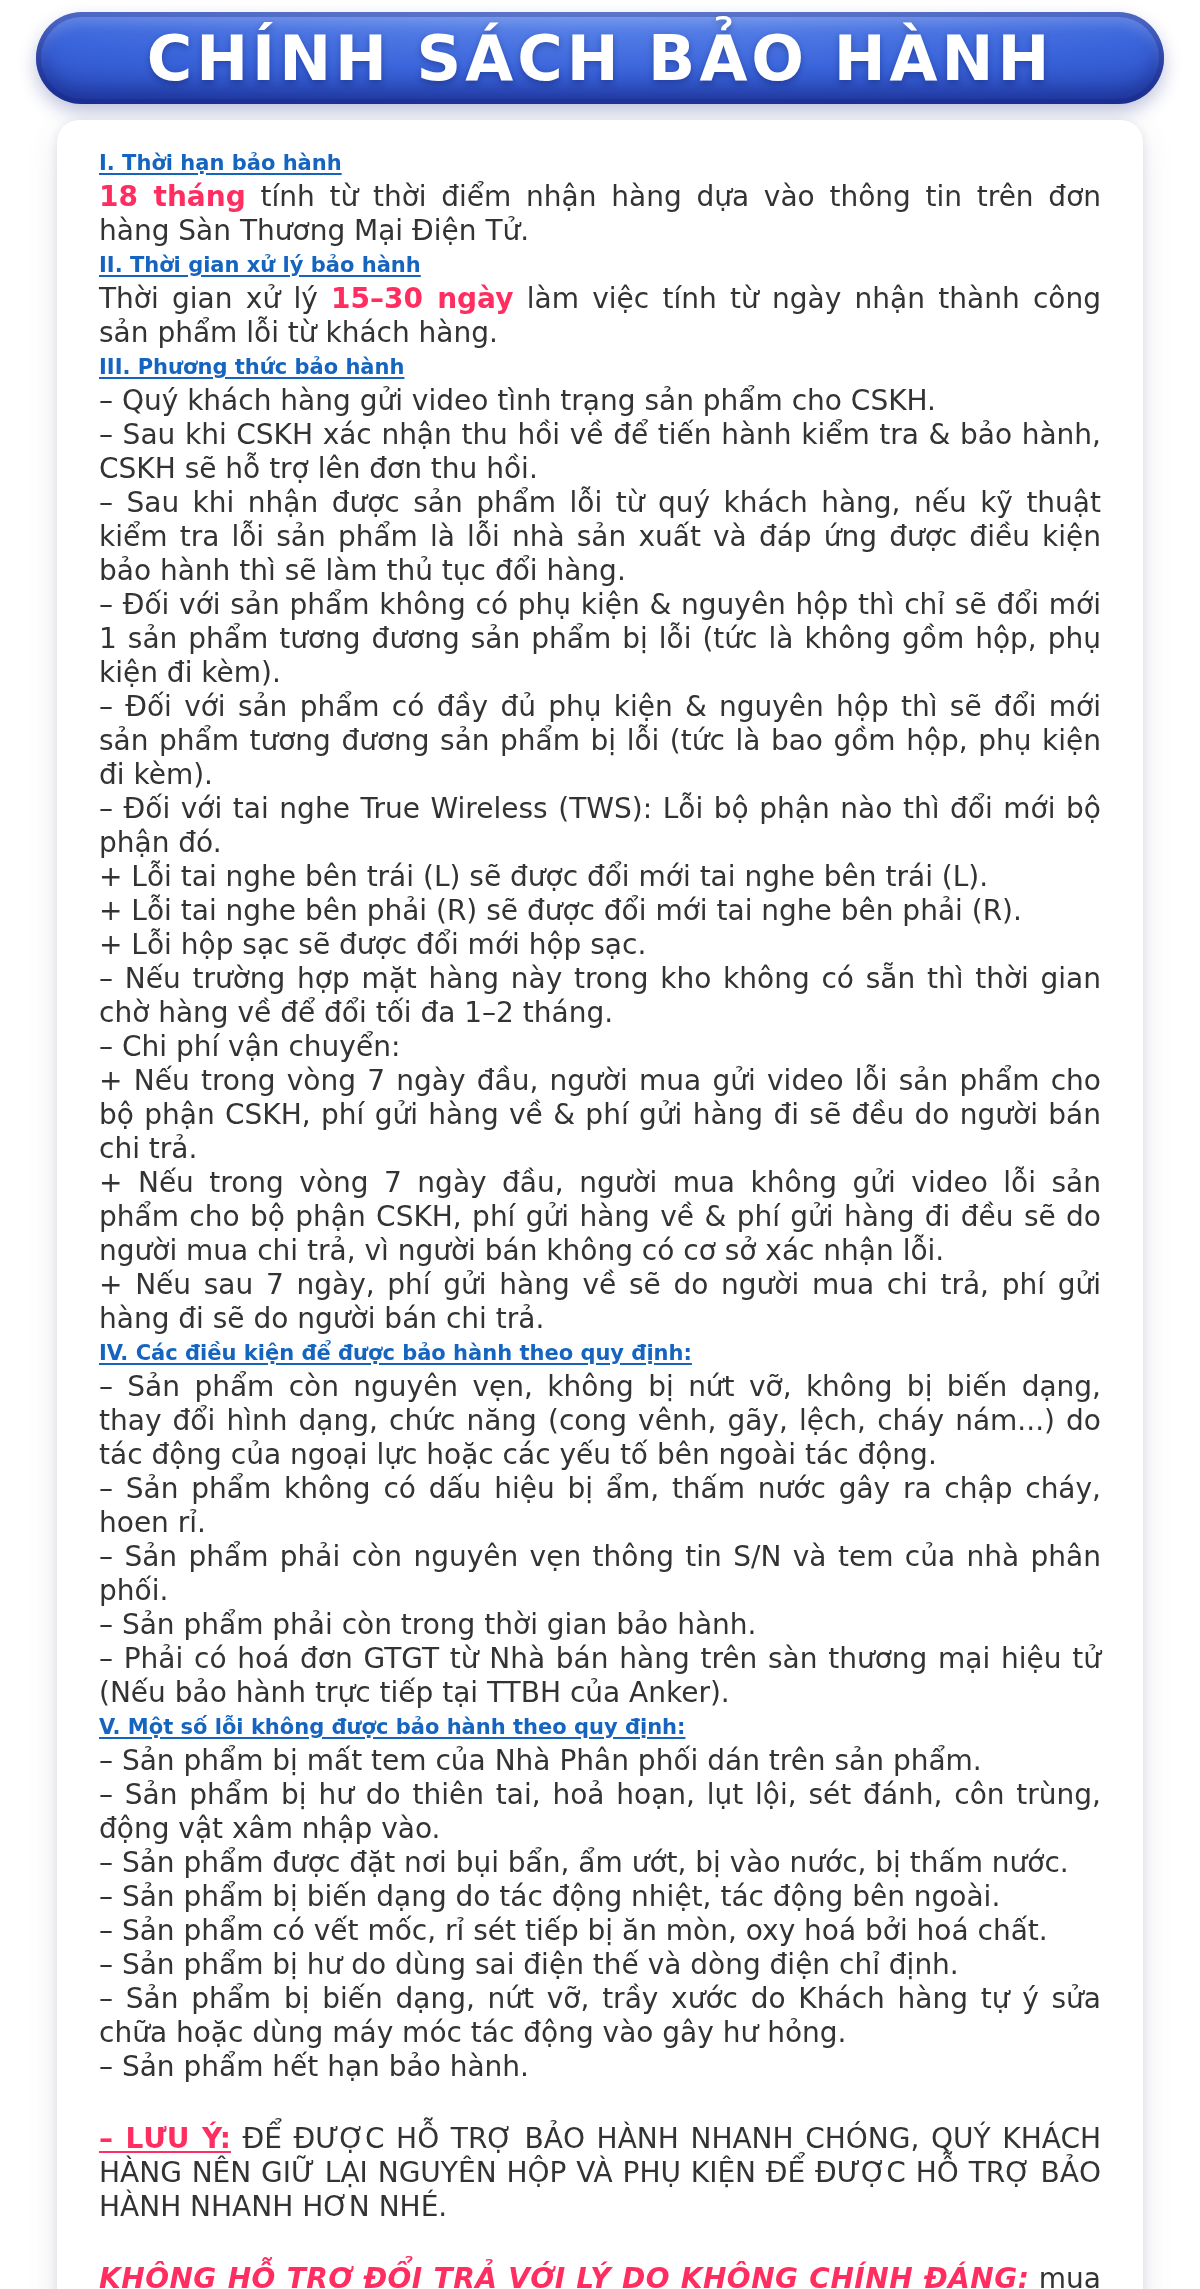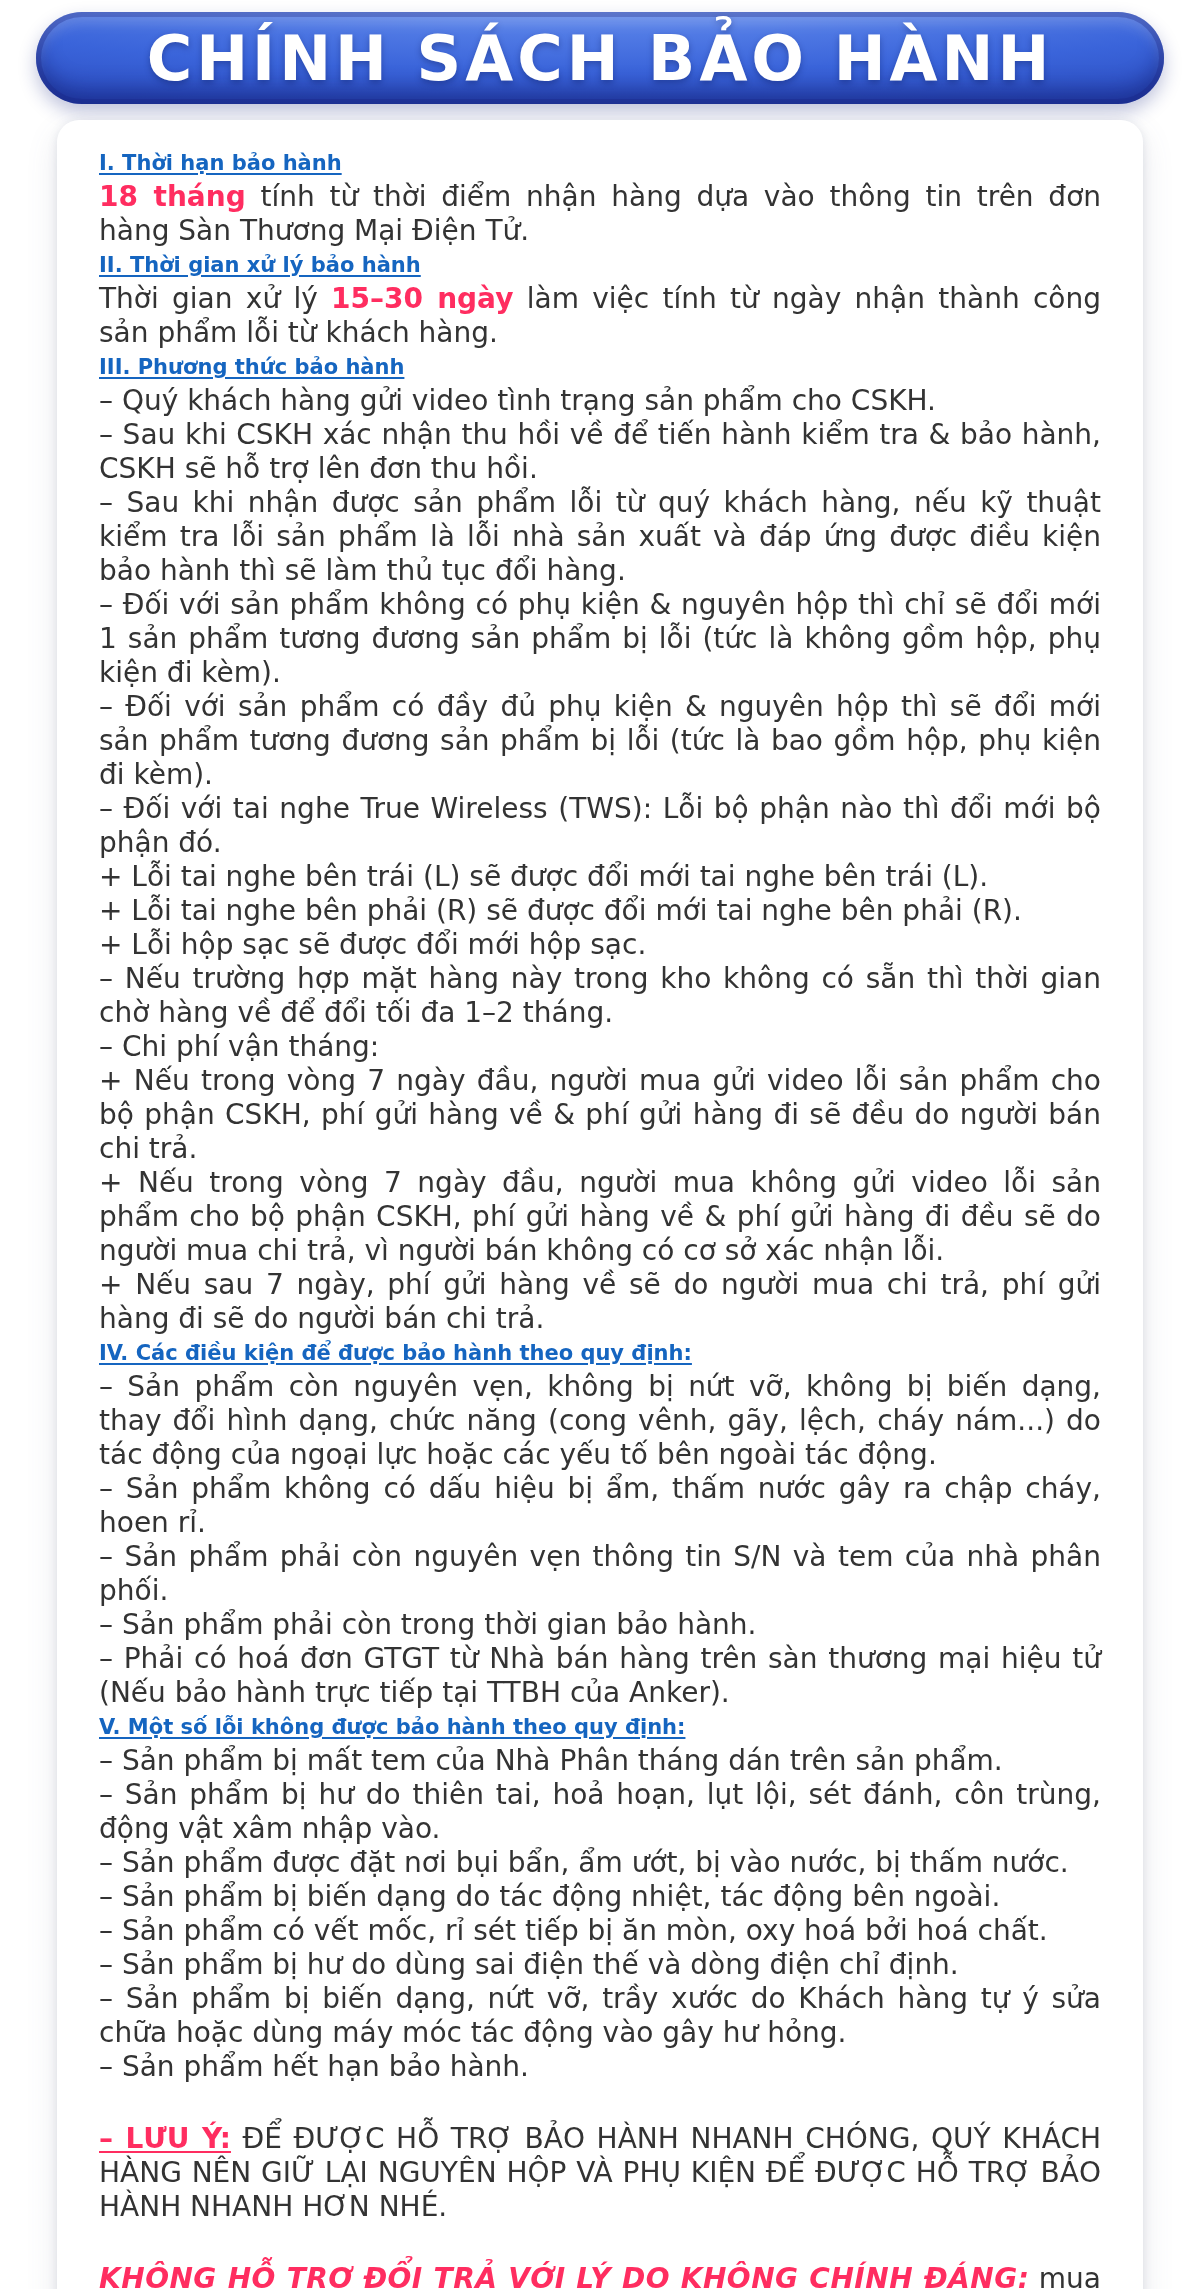--- a/index.html
+++ b/index.html
@@ -95,32 +95,32 @@
         <p class="para"><span>– Quý khách hàng gửi video tình trạng sản phẩm cho CSKH.</span></p>
         <p class="para"><span>– Sau khi CSKH xác nhận thu hồi về để tiến hành kiểm tra &amp; bảo hành, CSKH sẽ hỗ trợ lên đơn thu hồi.</span></p>
         <p class="para"><span>– Sau khi nhận được sản phẩm lỗi từ quý khách hàng, nếu kỹ thuật kiểm tra lỗi sản phẩm là lỗi nhà sản xuất và đáp ứng được điều kiện bảo hành thì sẽ làm thủ tục đổi hàng.</span></p>
         <p class="para"><span>– Đối với sản phẩm không có phụ kiện &amp; nguyên hộp thì chỉ sẽ đổi mới 1 sản phẩm tương đương sản phẩm bị lỗi (tức là không gồm hộp, phụ kiện đi kèm).</span></p>
         <p class="para"><span>– Đối với sản phẩm có đầy đủ phụ kiện &amp; nguyên hộp thì sẽ đổi mới sản phẩm tương đương sản phẩm bị lỗi (tức là bao gồm hộp, phụ kiện đi kèm).</span></p>
         <p class="para"><span>– Đối với tai nghe True Wireless (TWS): Lỗi bộ phận nào thì đổi mới bộ phận đó.</span></p>
         <p class="para"><span>+ Lỗi tai nghe bên trái (L) sẽ được đổi mới tai nghe bên trái (L).</span></p>
         <p class="para"><span>+ Lỗi tai nghe bên phải (R) sẽ được đổi mới tai nghe bên phải (R).</span></p>
         <p class="para"><span>+ Lỗi hộp sạc sẽ được đổi mới hộp sạc.</span></p>
         <p class="para"><span>– Nếu trường hợp mặt hàng này trong kho không có sẵn thì thời gian chờ hàng về để đổi tối đa 1–2 tháng.</span></p>
-        <p class="para"><span>– Chi phí vận tháng:</span></p>
+        <p class="para"><span>– Chi phí vận chuyển:</span></p>
         <p class="para"><span>+ Nếu trong vòng 7 ngày đầu, người mua gửi video lỗi sản phẩm cho bộ phận CSKH, phí gửi hàng về &amp; phí gửi hàng đi sẽ đều do người bán chi trả.</span></p>
         <p class="para"><span>+ Nếu trong vòng 7 ngày đầu, người mua không gửi video lỗi sản phẩm cho bộ phận CSKH, phí gửi hàng về &amp; phí gửi hàng đi đều sẽ do người mua chi trả, vì người bán không có cơ sở xác nhận lỗi.</span></p>
         <p class="para"><span>+ Nếu sau 7 ngày,  phí gửi hàng về sẽ do người mua chi trả,  phí gửi hàng đi sẽ do người bán chi trả.</span></p>
         <h2 class="sec-heading">IV. Các điều kiện để được bảo hành theo quy định:</h2>
         <p class="para"><span>– Sản phẩm còn nguyên vẹn, không bị nứt vỡ, không bị biến dạng, thay đổi hình dạng, chức năng (cong vênh, gãy, lệch, cháy nám...) do tác động của ngoại lực hoặc các yếu tố bên ngoài tác động.</span></p>
         <p class="para"><span>– Sản phẩm không có dấu hiệu bị ẩm, thấm nước gây ra chập cháy, hoen rỉ.</span></p>
         <p class="para"><span>– Sản phẩm phải còn nguyên vẹn thông tin S/N và tem của nhà phân phối.</span></p>
         <p class="para"><span>– Sản phẩm phải còn trong thời gian bảo hành.</span></p>
         <p class="para"><span>– Phải có hoá đơn GTGT từ Nhà bán hàng trên sàn thương mại hiệu tử (Nếu bảo hành trực tiếp tại TTBH của Anker).</span></p>
         <h2 class="sec-heading">V. Một số lỗi không được bảo hành theo quy định:</h2>
-        <p class="para"><span>– Sản phẩm bị mất tem của Nhà Phân tháng dán trên sản phẩm.</span></p>
+        <p class="para"><span>– Sản phẩm bị mất tem của Nhà Phân phối dán trên sản phẩm.</span></p>
         <p class="para"><span>– Sản phẩm bị hư do thiên tai, hoả hoạn, lụt lội, sét đánh, côn trùng, động vật xâm nhập vào.</span></p>
         <p class="para"><span>– Sản phẩm được đặt nơi bụi bẩn, ẩm ướt, bị vào nước, bị thấm nước.</span></p>
         <p class="para"><span>– Sản phẩm bị biến dạng do tác động nhiệt, tác động bên ngoài.</span></p>
         <p class="para"><span>– Sản phẩm có vết mốc, rỉ sét tiếp bị ăn mòn, oxy hoá bởi hoá chất.</span></p>
         <p class="para"><span>– Sản phẩm bị hư do dùng sai điện thế và dòng điện chỉ định.</span></p>
         <p class="para"><span>– Sản phẩm bị biến dạng, nứt vỡ, trầy xước do Khách hàng tự ý sửa chữa hoặc dùng máy móc tác động vào gây hư hỏng.</span></p>
         <p class="para"><span>– Sản phẩm hết hạn bảo hành.</span></p>
         <p class="para spaced"><span class="accent-underline">– LƯU Ý:</span><span> ĐỂ ĐƯỢC HỖ TRỢ BẢO HÀNH NHANH CHÓNG, QUÝ KHÁCH HÀNG NÊN GIỮ LẠI NGUYÊN HỘP VÀ PHỤ KIỆN ĐỂ ĐƯỢC HỖ TRỢ BẢO HÀNH NHANH HƠN NHÉ.</span></p>
         <p class="para spaced"><span class="accent-italic">KHÔNG HỖ TRỢ ĐỔI TRẢ VỚI LÝ DO KHÔNG CHÍNH ĐÁNG:</span><span> mua nhầm, không xem kỹ thông số, hình ảnh,...Quý khách vui lòng đọc kỹ thông tin mô tả sản phẩm trước khi đặt mua.</span></p>
       </div>

